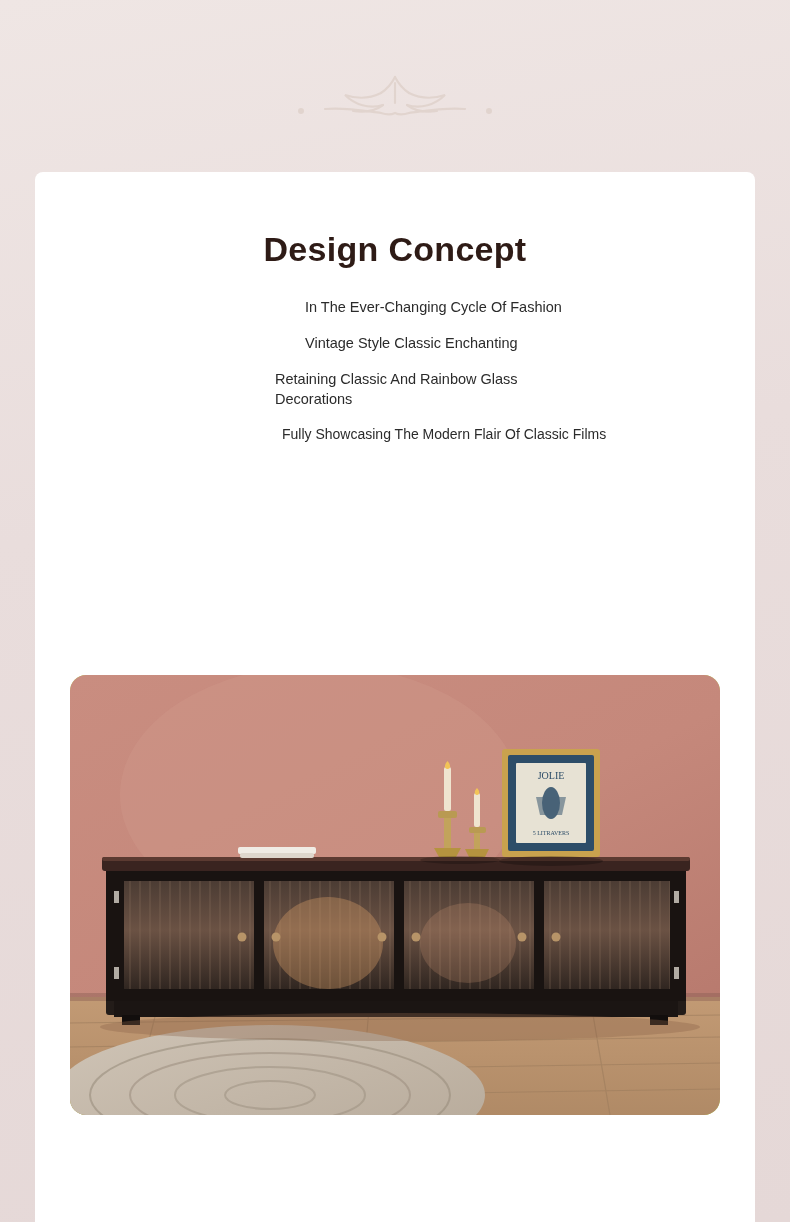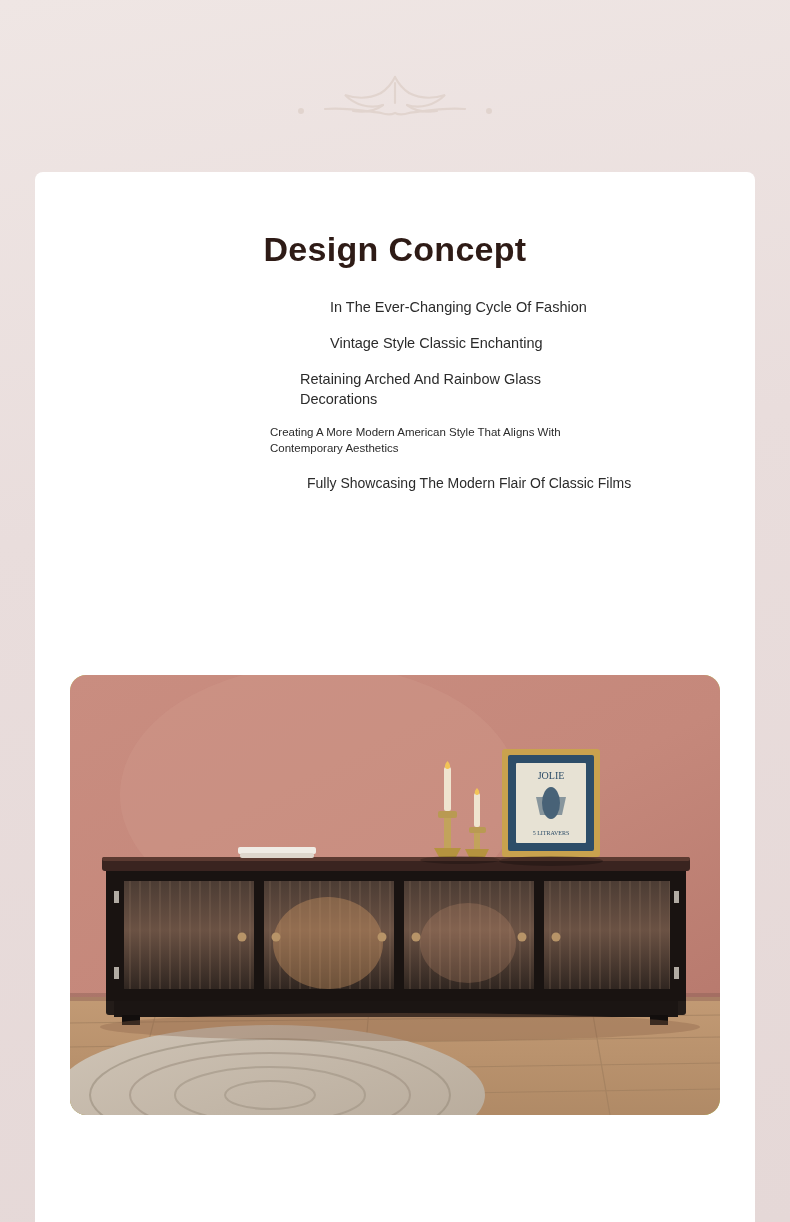--- a/index.html
+++ b/index.html
@@ -55,21 +55,20 @@
     text-align: center;
     font-size: 34px;
     font-weight: bold;
     color: #2e1b16;
     letter-spacing: 0.3px;
   }
 
   .lines {
     margin-top: 28px;
     padding: 0 40px;
-    margin-left: 25px;
   }
   .line {
     color: #2b2b2b;
     line-height: 1.38;
     margin: 0 auto 14px auto;
     box-sizing: border-box;
   }
   .line-1 {
     width: 270px;
     margin-left: 230px;
@@ -145,22 +144,21 @@
     </svg>
   </div>
 
   <div class="card">
 
     <h1 class="title">Design Concept</h1>
 
     <div class="lines">
       <p class="line line-1">In The Ever-Changing Cycle Of Fashion</p>
       <p class="line line-2">Vintage Style Classic Enchanting</p>
-      <p class="line line-4">Retaining Arched And Rainbow Glass Decorations</p>
-      <p class="line line-5">Creating A More Modern American Style That Aligns With Contemporary Aesthetics</p>
+      <p class="line line-4">Retaining Classic And Rainbow Glass Decorations</p>
       <p class="line line-6">Fully Showcasing The Modern Flair Of Classic Films</p>
     </div>
 
     <div class="photo">
       <svg width="650" height="440" viewBox="0 0 650 440">
         <defs>
           <linearGradient id="wallG" x1="0" y1="0" x2="1" y2="1">
             <stop offset="0%" stop-color="#c98d80"></stop>
             <stop offset="55%" stop-color="#c5887b"></stop>
             <stop offset="100%" stop-color="#b87a6e"></stop>

